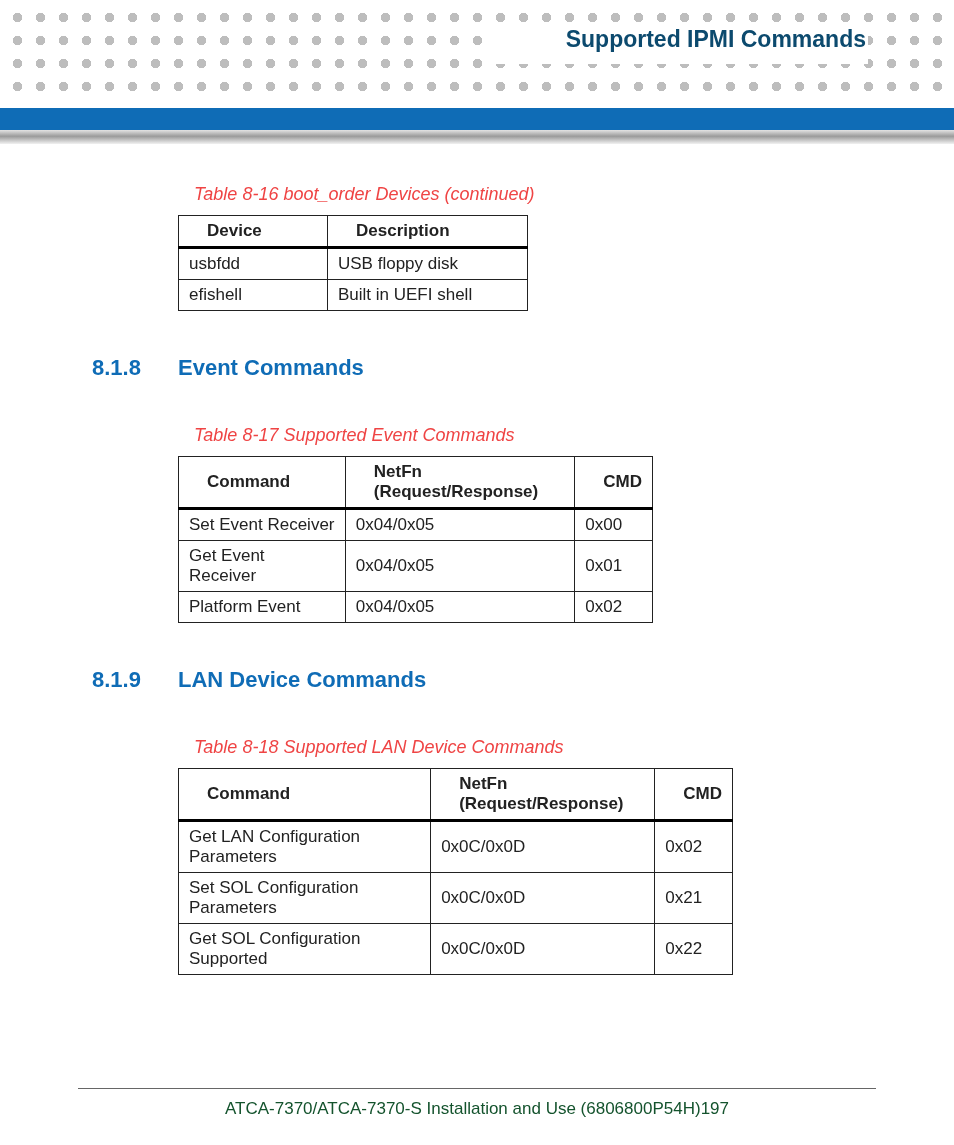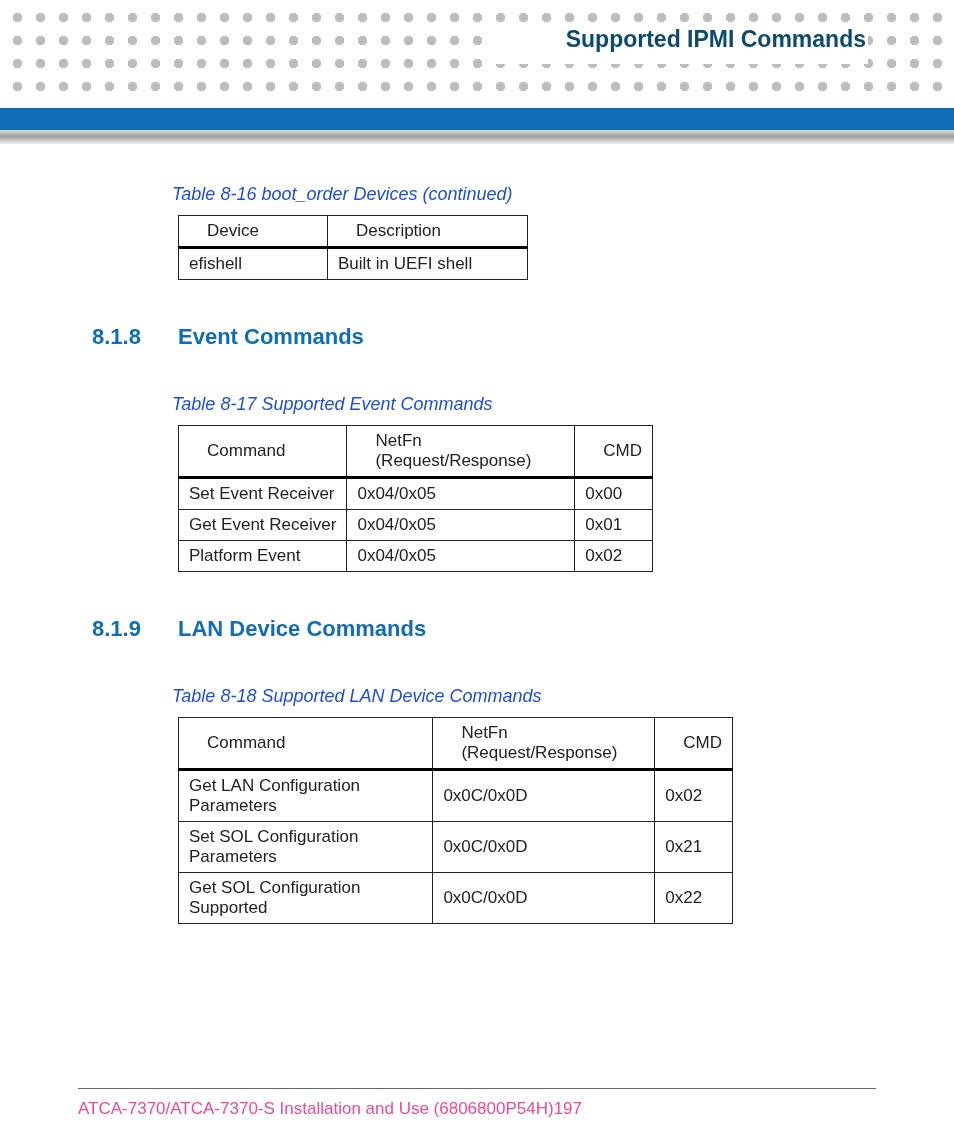--- a/index.html
+++ b/index.html
@@ -51,38 +51,38 @@
     height: 14px;
     background: linear-gradient(#e3e3e3, #9b9b9b 45%, #f1f1f1);
   }
   .content {
     position: absolute;
     left: 92px;
     right: 92px;
     top: 174px;
   }
   .table-caption {
-    color: #1d4ed8;
+    color: #ef4444;
     font-style: italic;
     font-size: 18px;
-    margin: 10px 0 10px 80px;
+    margin: 10px 0 10px 102px;
   }
   table.doc {
     border-collapse: collapse;
     margin-left: 86px;
     font-size: 17px;
   }
   table.doc td, table.doc th {
     border: 1px solid #222;
     padding: 5px 10px;
     text-align: left;
     font-weight: 400;
   }
   table.doc tr.header-row td {
-    font-weight: 400;
+    font-weight: 700;
     padding-left: 28px;
   }
   table.doc tr.header-row {
     border-bottom: 3px solid #000;
   }
   table.doc tr.header-row td {
     border-bottom: 3px solid #000;
   }
   .section-heading {
     color: #0f6cb6;
@@ -100,43 +100,47 @@
     right: 78px;
     bottom: 56px;
     border-top: 1px solid #666;
   }
   .footer {
     position: absolute;
     left: 78px;
     right: 78px;
     bottom: 26px;
     font-size: 17px;
-    color: #ec4899;
+    color: #14532d;
     display: flex;
-    justify-content: flex-start;
+    justify-content: center;
   }
 </style>
 </head>
 <body>
 
 <div class="top-dots">
   <div class="cutout"></div>
 </div>
 <div class="chapter-title">Supported IPMI Commands</div>
 <div class="blue-bar"></div>
 <div class="silver-bar"></div>
 
 <div class="content">
 
   <div class="table-caption">Table 8-16 boot_order Devices (continued)</div>
   <table class="doc" style="width:350px;">
     <tbody>
         <tr class="header-row">
       <td style="width:110px;">Device</td>
       <td>Description</td>
+    </tr>
+    <tr>
+      <td>usbfdd</td>
+      <td>USB floppy disk</td>
     </tr>
     <tr>
       <td>efishell</td>
       <td>Built in UEFI shell</td>
     </tr>
   </tbody>
     </table>
 
   <div class="section-heading">
     <span class="num">8.1.8</span><span>Event Commands</span>

